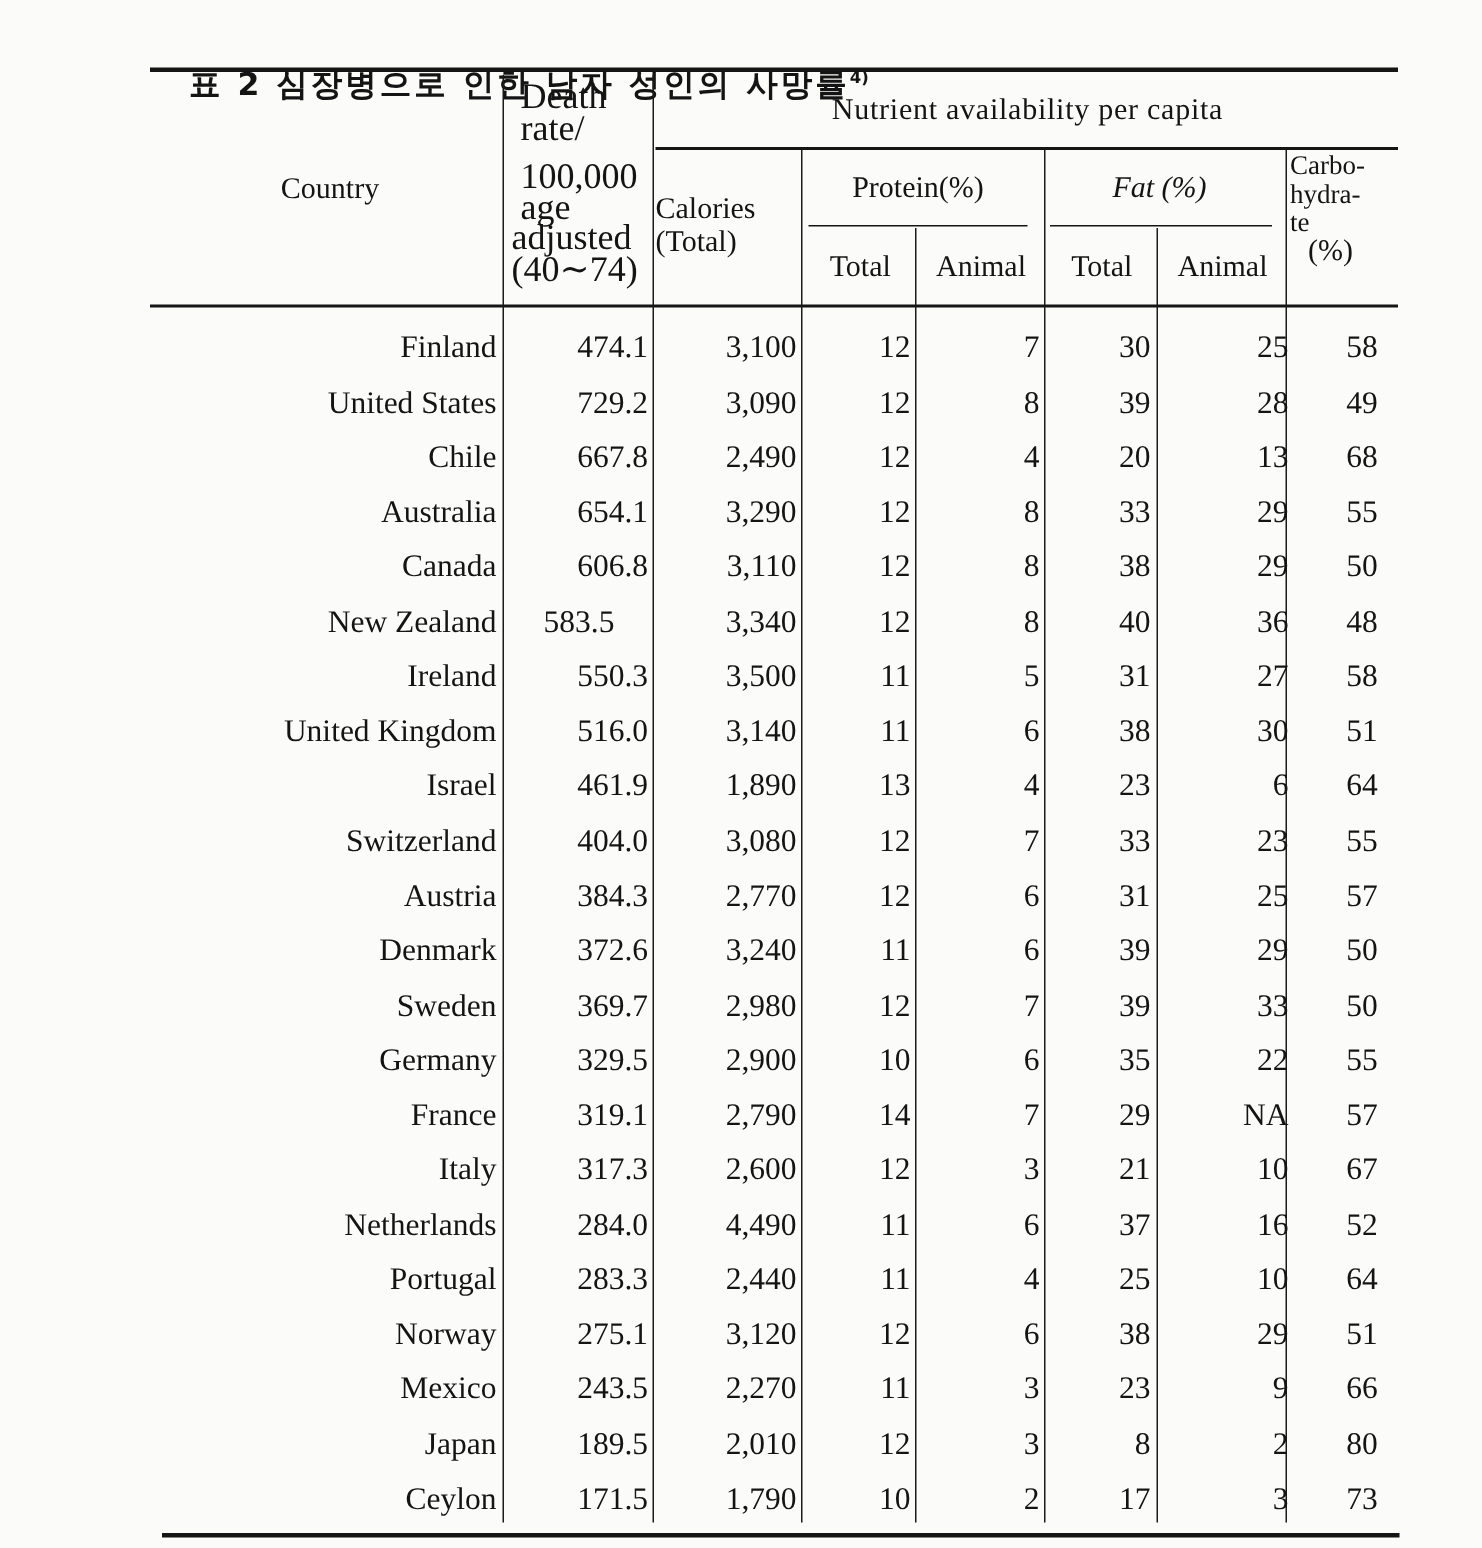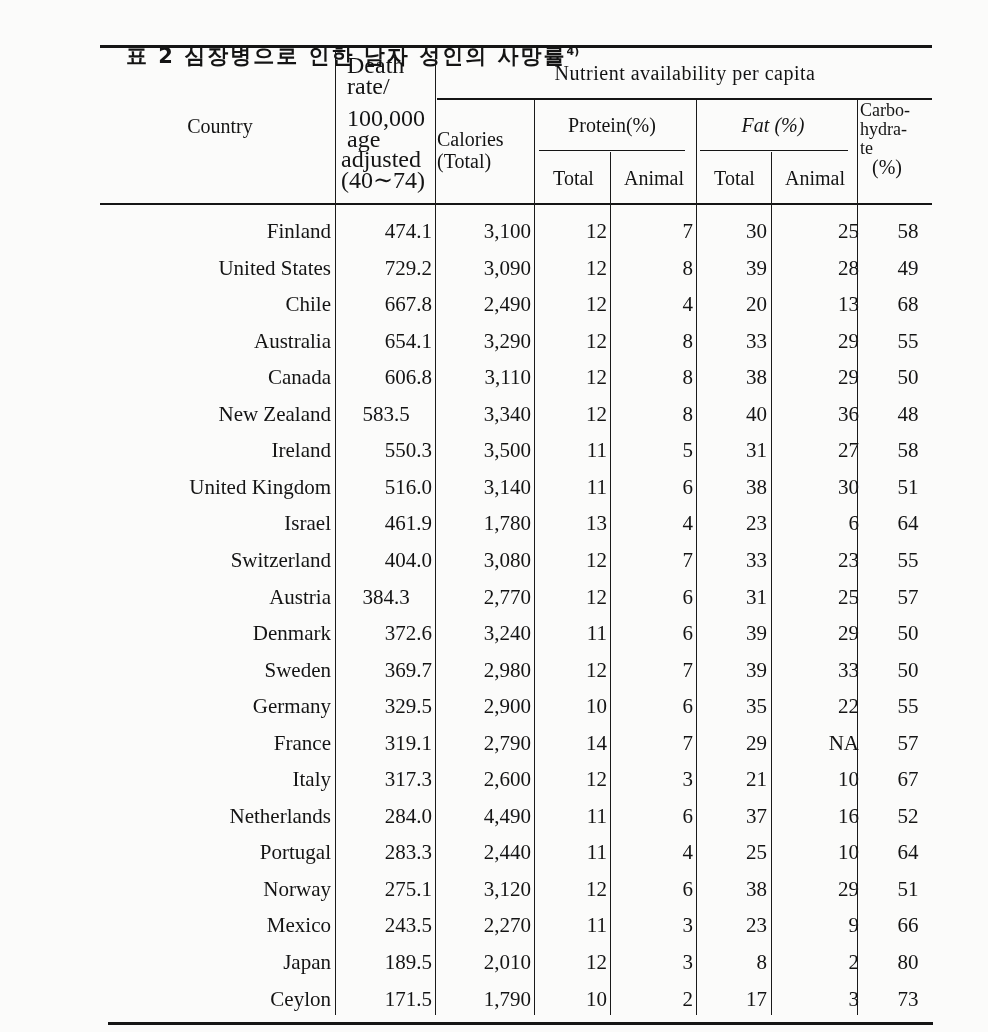--- a/index.html
+++ b/index.html
@@ -169,40 +169,40 @@
       <div class="cell cal r" style="top: 474.85px;">3,140</div>
       <div class="cell pt r" style="top: 474.85px;">11</div>
       <div class="cell pa r" style="top: 474.85px;">6</div>
       <div class="cell ft r" style="top: 474.85px;">38</div>
       <div class="cell fa r" style="top: 474.85px;">30</div>
       <div class="cell carb c" style="top: 474.85px;">51</div>
     </div>
     <div>
       <div class="cell country" style="top: 511.4px;">Israel</div>
       <div class="cell death r" style="top: 511.4px;">461.9</div>
-      <div class="cell cal r" style="top: 511.4px;">1,780</div>
+      <div class="cell cal r" style="top: 511.4px;">1,890</div>
       <div class="cell pt r" style="top: 511.4px;">13</div>
       <div class="cell pa r" style="top: 511.4px;">4</div>
       <div class="cell ft r" style="top: 511.4px;">23</div>
       <div class="cell fa r" style="top: 511.4px;">6</div>
       <div class="cell carb c" style="top: 511.4px;">64</div>
     </div>
     <div>
       <div class="cell country" style="top: 547.95px;">Switzerland</div>
       <div class="cell death r" style="top: 547.95px;">404.0</div>
       <div class="cell cal r" style="top: 547.95px;">3,080</div>
       <div class="cell pt r" style="top: 547.95px;">12</div>
       <div class="cell pa r" style="top: 547.95px;">7</div>
       <div class="cell ft r" style="top: 547.95px;">33</div>
       <div class="cell fa r" style="top: 547.95px;">23</div>
       <div class="cell carb c" style="top: 547.95px;">55</div>
     </div>
     <div>
       <div class="cell country" style="top: 584.5px;">Austria</div>
-      <div class="cell death r" style="top: 584.5px; text-align: center;">384.3</div>
+      <div class="cell death r" style="top: 584.5px;">384.3</div>
       <div class="cell cal r" style="top: 584.5px;">2,770</div>
       <div class="cell pt r" style="top: 584.5px;">12</div>
       <div class="cell pa r" style="top: 584.5px;">6</div>
       <div class="cell ft r" style="top: 584.5px;">31</div>
       <div class="cell fa r" style="top: 584.5px;">25</div>
       <div class="cell carb c" style="top: 584.5px;">57</div>
     </div>
     <div>
       <div class="cell country" style="top: 621.05px;">Denmark</div>
       <div class="cell death r" style="top: 621.05px;">372.6</div>

